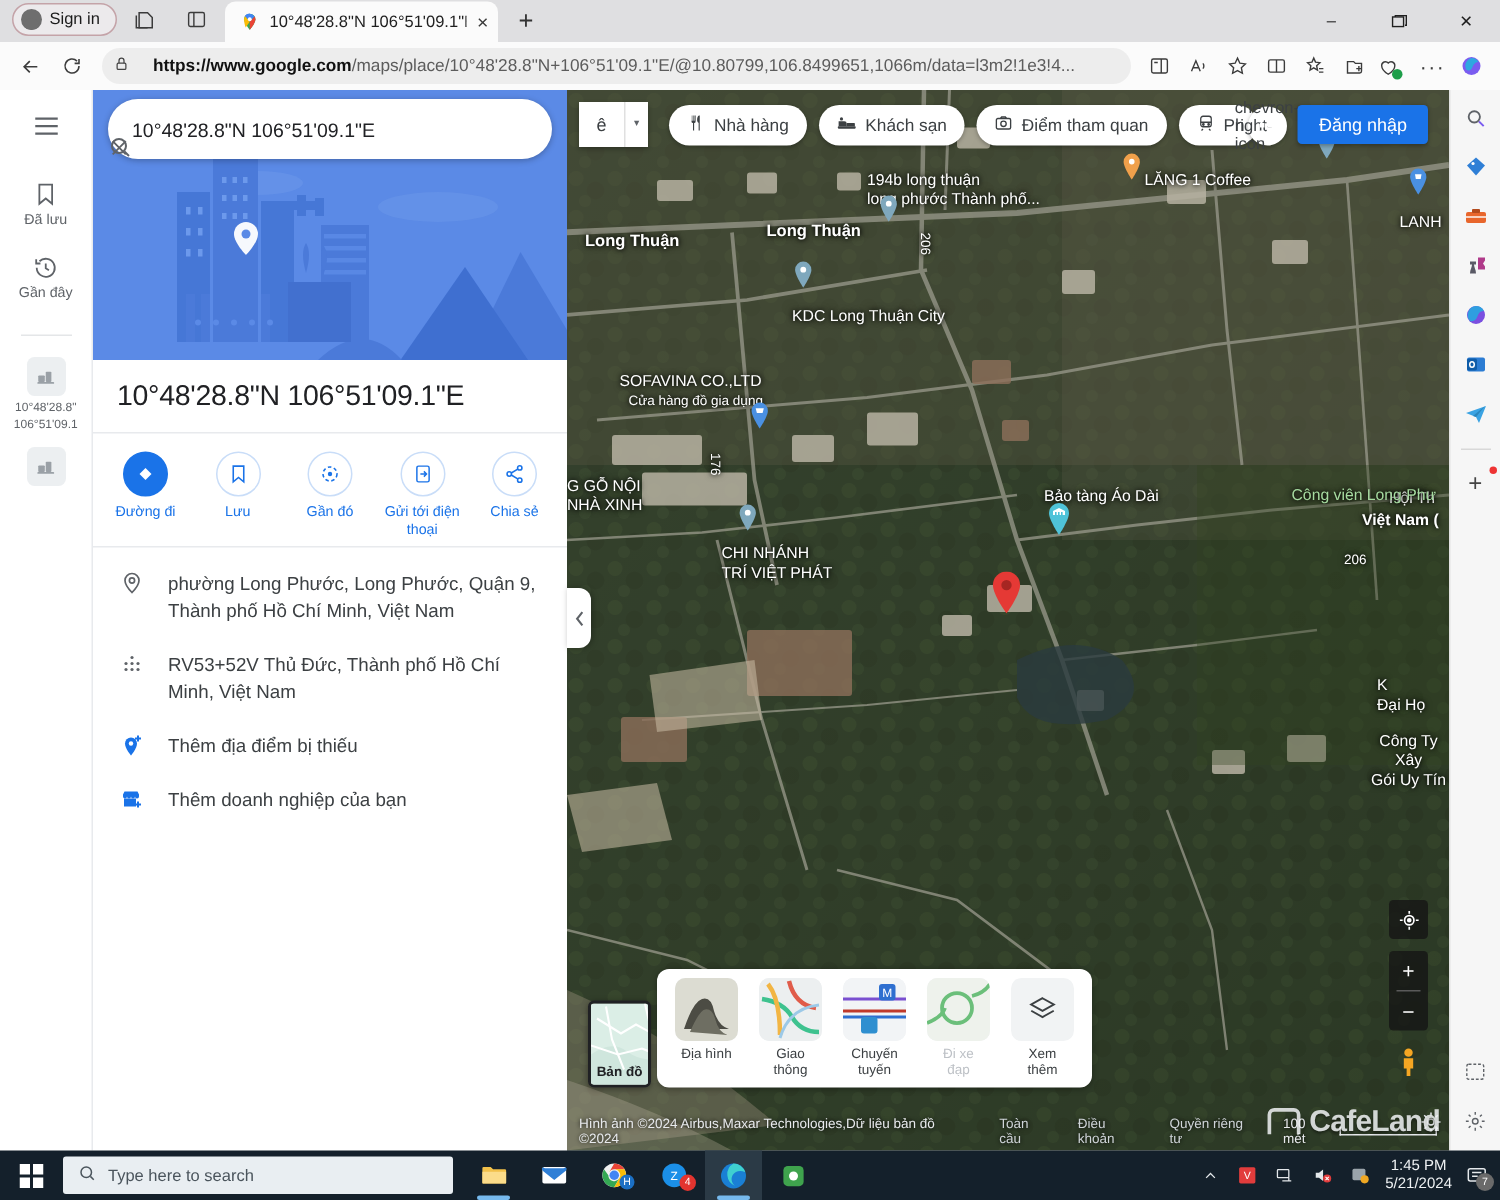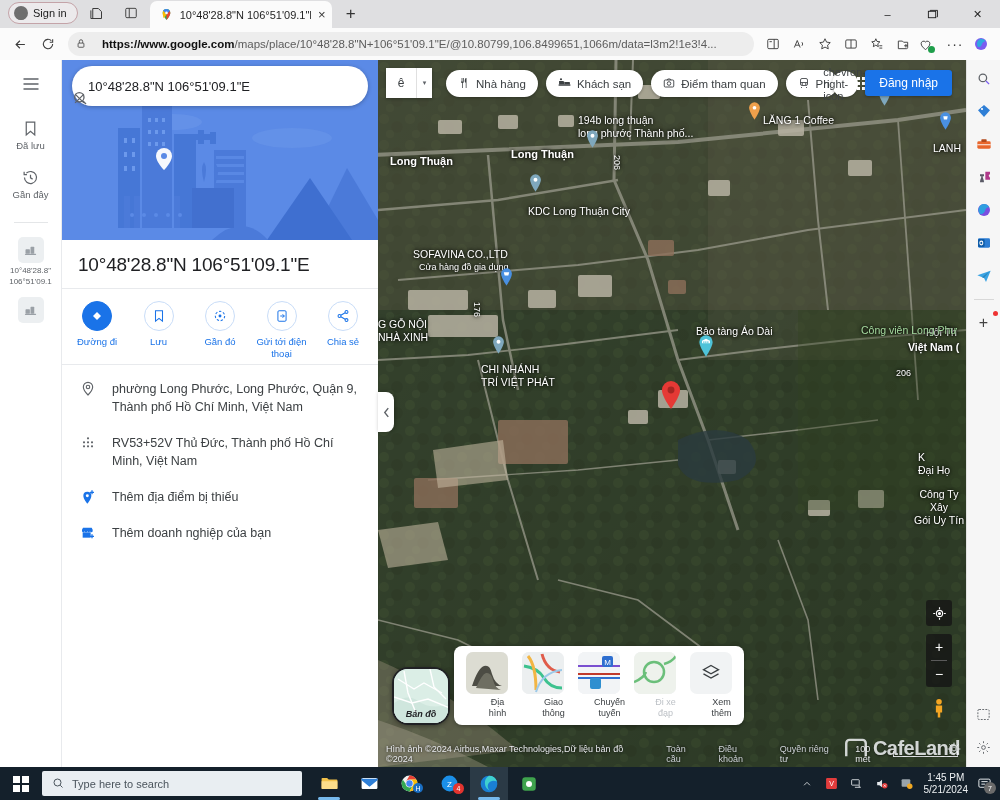--- a/index.html
+++ b/index.html
@@ -205,21 +205,21 @@
   .lang-box {
     position: absolute; top: 8px; left: 8px; width: 46px; height: 30px;
     background: #fff; display: flex; align-items: center; z-index: 12;
     box-shadow: 0 1px 3px rgba(0,0,0,.3);
   }
   .lang-box .lv { flex:1; text-align:center; font-size: 12px; color: #3c4043; }
   .lang-box .cv { width: 16px; text-align: center; font-size: 7px; color: #5f6368;
     border-left: 1px solid #e0e0e0; height: 100%; line-height: 30px; }
   .topright {
     position: absolute; top: 10px; right: 14px; display: flex;
-    align-items: center; z-index: 12;
+    align-items: center; gap: 12px; z-index: 12;
   }
   .grid-ico { display: grid; grid-template-columns: repeat(3,3px);
     grid-gap: 2px; }
   .grid-ico i { width: 3px; height: 3px; background: #fff; display: block; }
   .signin-btn {
     background: #1a73e8; color: #fff; font-size: 12px; padding: 6px 14px;
     border-radius: 3px; box-shadow: 0 1px 3px rgba(0,0,0,.3);
   }
 
   .mlabel {
@@ -253,40 +253,40 @@
   .zoom-stack div { height: 26px; display: flex; align-items: center;
     justify-content: center; color: #fff; font-size: 14px; width: 100%; }
   .zoom-stack .divider { height: 1px; background: #5a5a5a; width: 16px; }
   .pegman { width: 24px; height: 26px; display: flex; align-items: center; justify-content: center; }
 
   .layers {
     position: absolute; left: 14px; bottom: 42px; display: flex;
     align-items: flex-end; z-index: 12; gap: 4px;
   }
   .layer-main {
-    width: 58px; height: 58px; border-radius: 16px; border: 2px solid #202124;
+    width: 42px; height: 58px; border-radius: 4px; border: 2px solid #202124;
     background: linear-gradient(135deg,#d7ece4,#cfe3dd);
-    position: relative; overflow: hidden; box-shadow: 0 1px 4px rgba(0,0,0,.4); font-style: italic;
+    position: relative; overflow: hidden; box-shadow: 0 1px 4px rgba(0,0,0,.4);
   }
   .layer-main .cap {
     position: absolute; bottom: 0; left: 0; right: 0; text-align: center;
     font-size: 9px; color: #202124; padding: 2px 0 4px; font-weight: 600;
   }
   .layer-panel {
     background: #fff; border-radius: 8px; padding: 6px 8px; display: flex;
     gap: 6px; box-shadow: 0 1px 4px rgba(0,0,0,.35);
   }
   .layer-item { width: 50px; display: flex; flex-direction: column;
     align-items: center; gap: 3px; }
   .layer-item .sq {
     width: 42px; height: 42px; border-radius: 7px; overflow: hidden;
     position: relative; background: #eef0f1;
   }
   .layer-item .nm { font-size: 9px; color: #3c4043; text-align: center;
-    line-height: 1.2; white-space: pre-line; margin-left: 21px; }
+    line-height: 1.2; white-space: pre-line; }
   .layer-item.disabled .nm { color: #bdc1c6; }
 
   .attrib {
     position: absolute; left: 0; bottom: 0; width: 588px; height: 26px;
     display: flex; align-items: center; gap: 16px; z-index: 11;
     padding: 0 8px; font-size: 9px; color: #e8eaed;
     text-shadow: 0 0 3px rgba(0,0,0,.9);
   }
   .attrib .muted { color: #cfd4d8; }
   .scalebar { margin-left: auto; display: flex; align-items: center; gap: 5px; }

